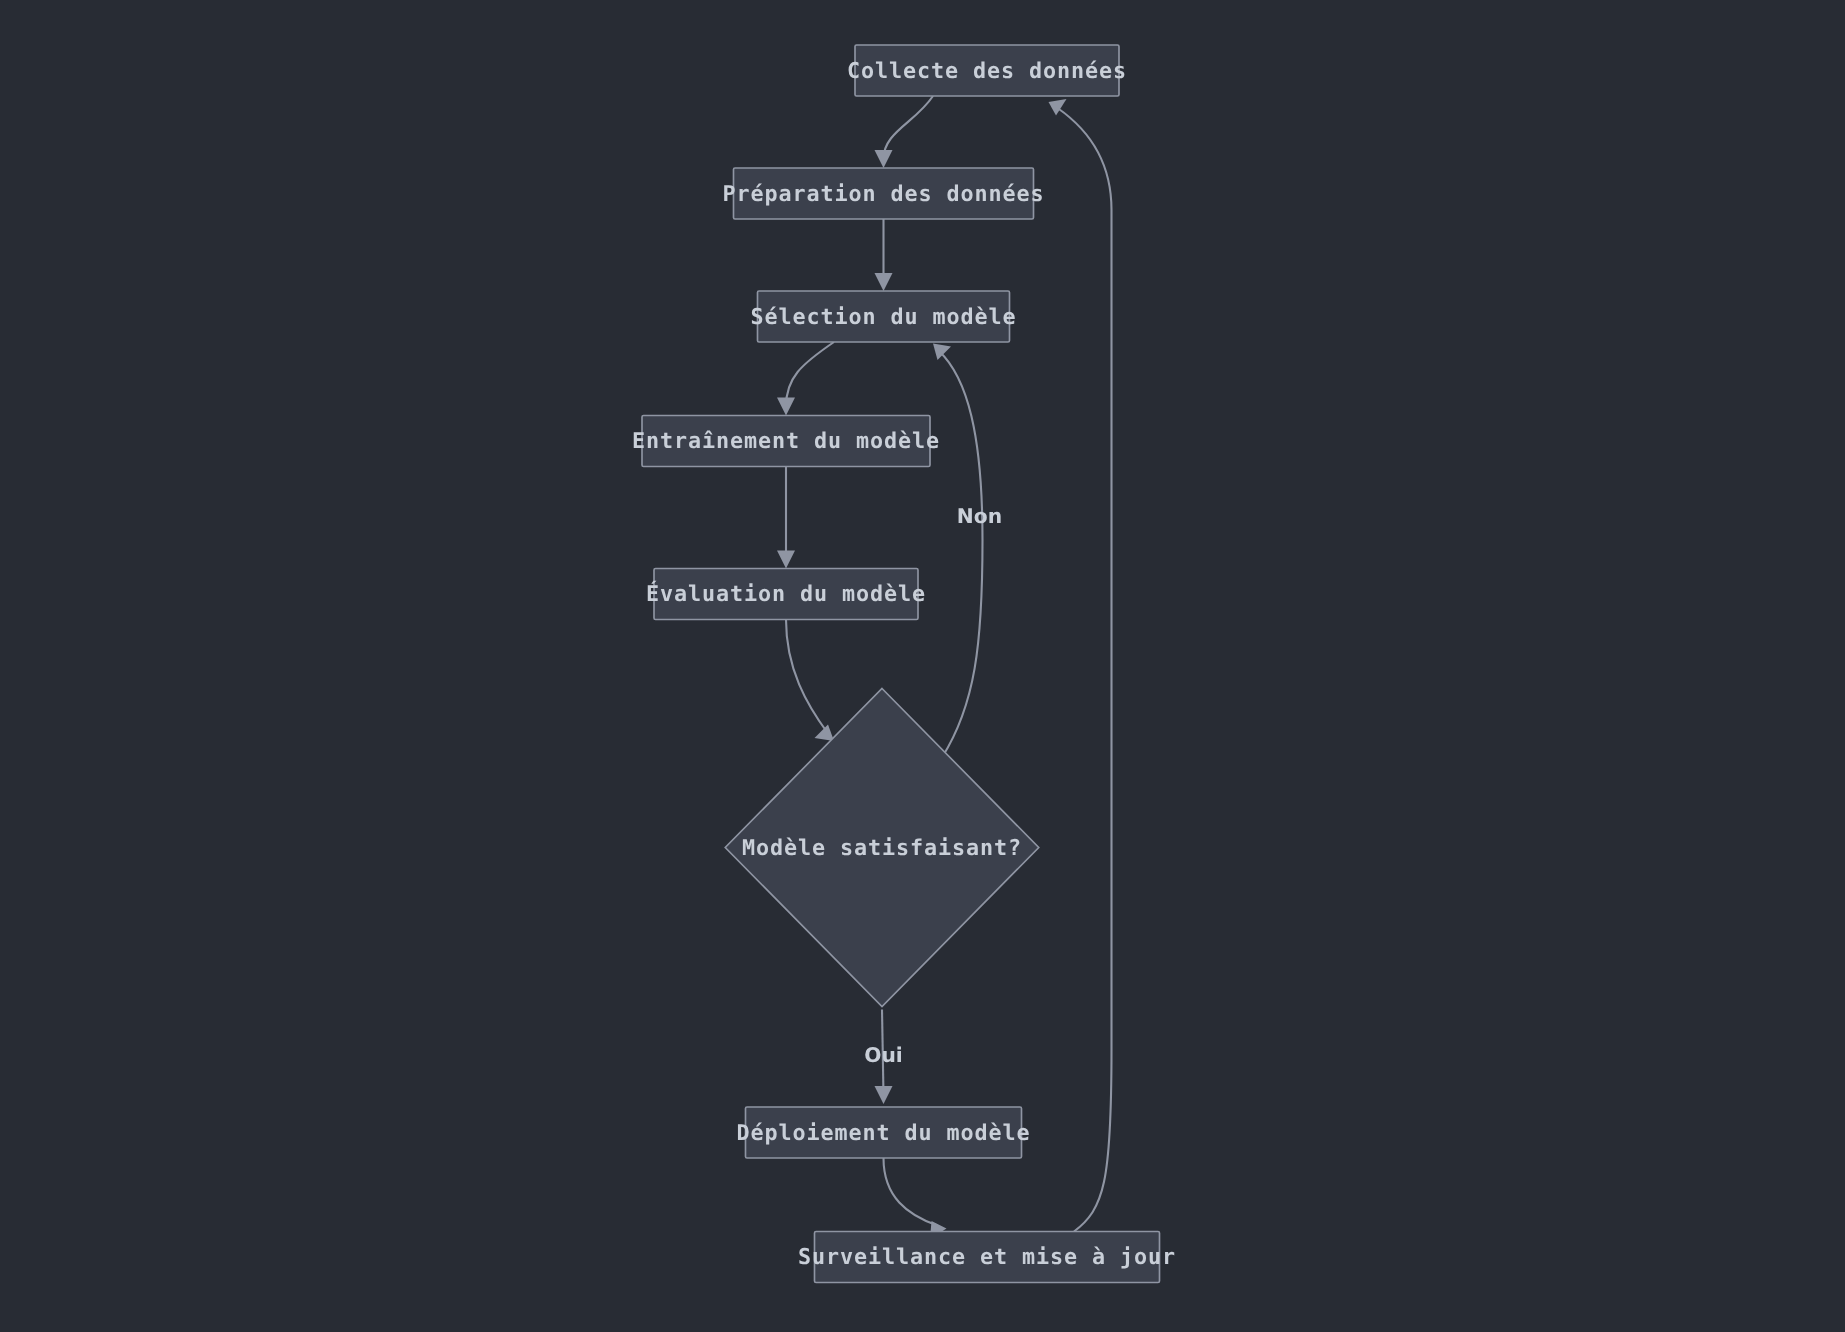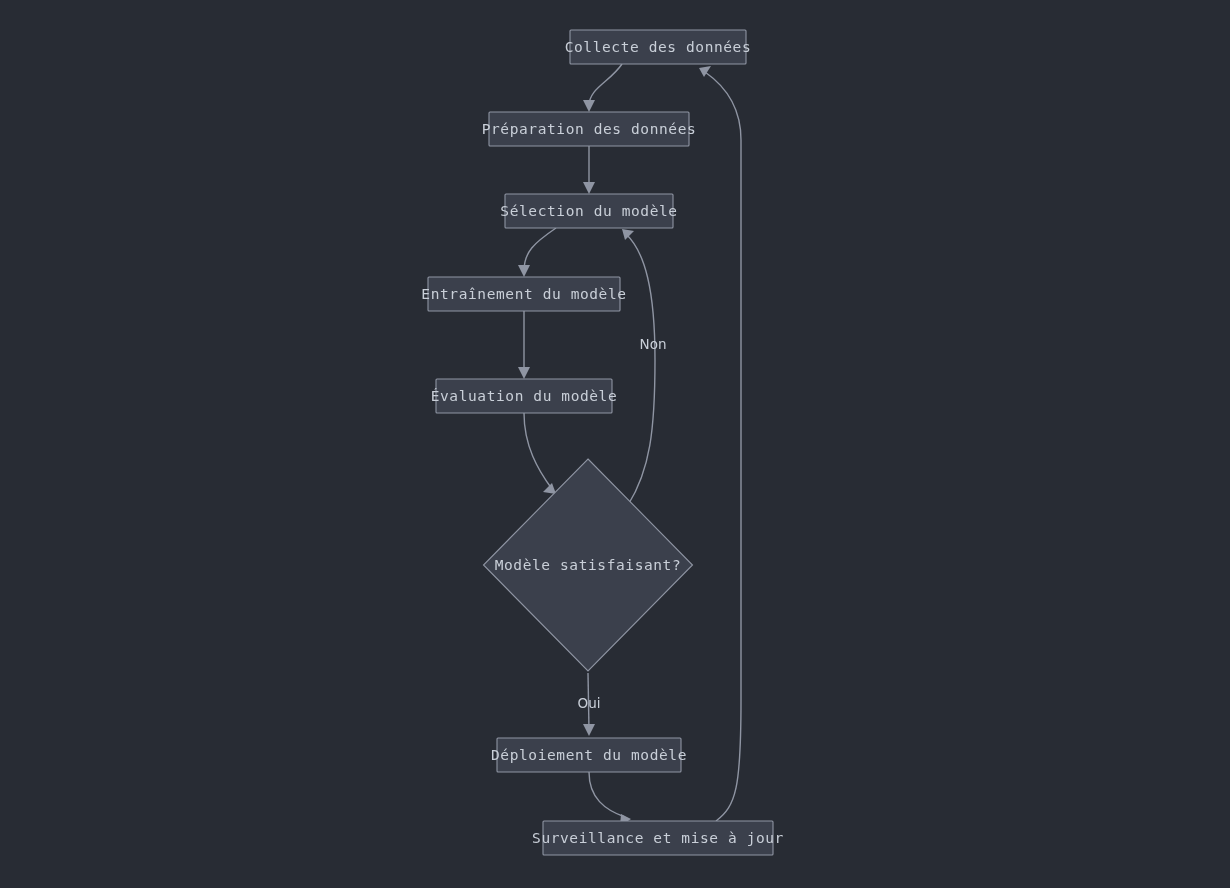--- a/index.html
+++ b/index.html
@@ -11,20 +11,21 @@
     width: 1230px;
     height: 888px;
     overflow: hidden;
     font-family: "DejaVu Sans Mono", "Liberation Mono", monospace;
   }
   #diagram-root {
     position: relative;
     width: 1230px;
     height: 888px;
     background: #ef4444;
+    font-weight: bold;
   }
   svg#flowchart {
     display: block;
     width: 1230px;
     height: 888px;
   }
   .node-shape {
     fill: #3b404c;
     stroke: #8f95a3;
     stroke-width: 1.1;

